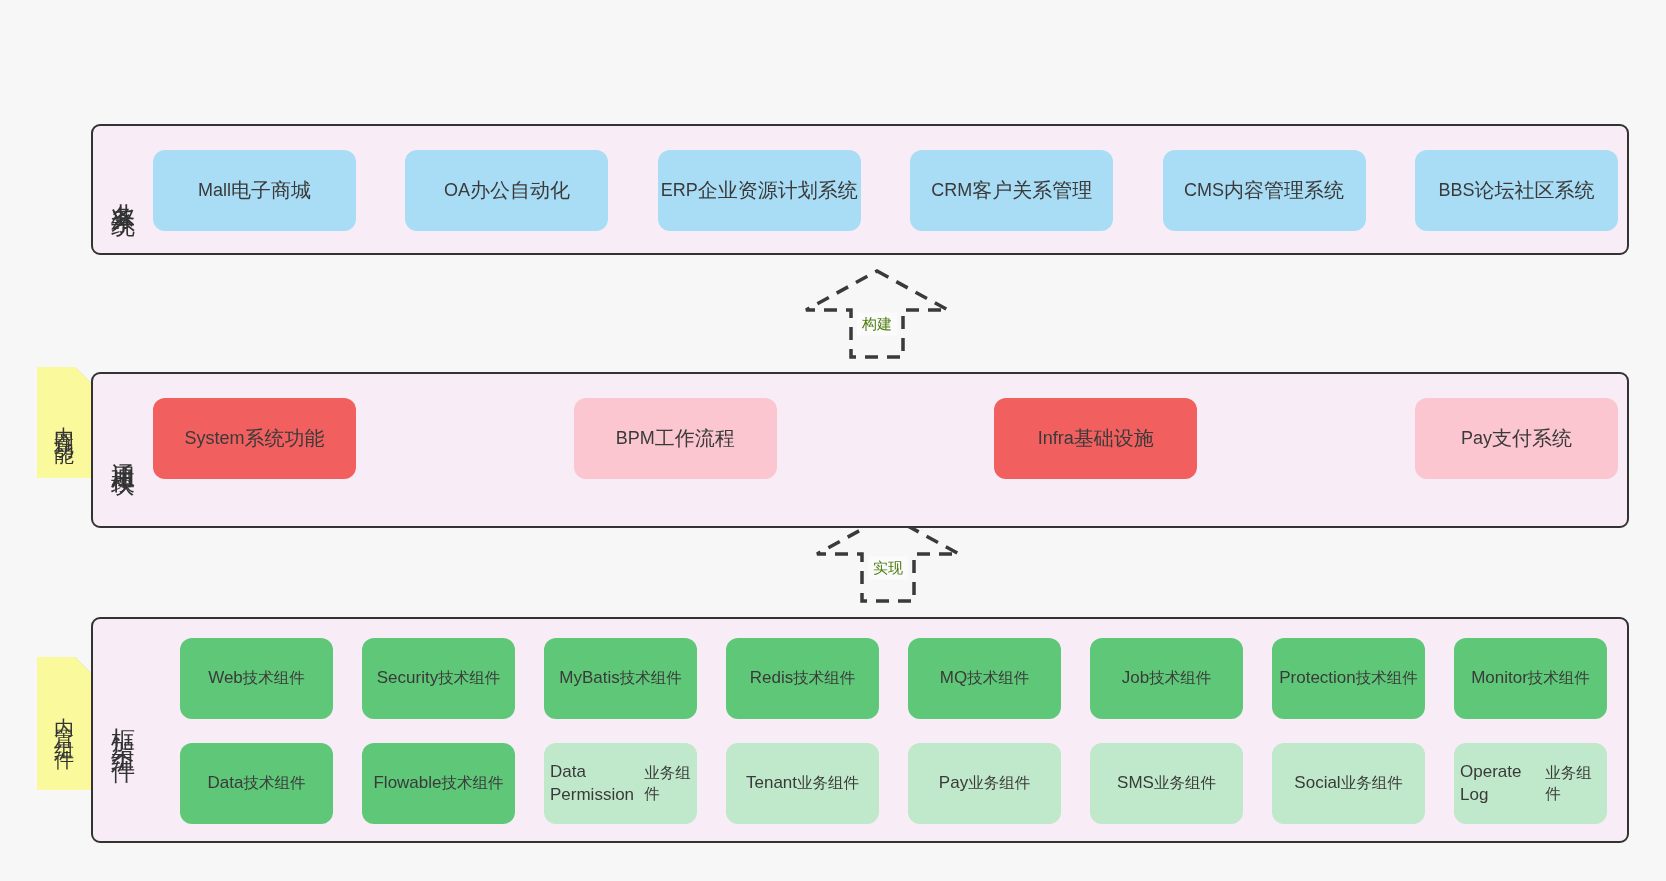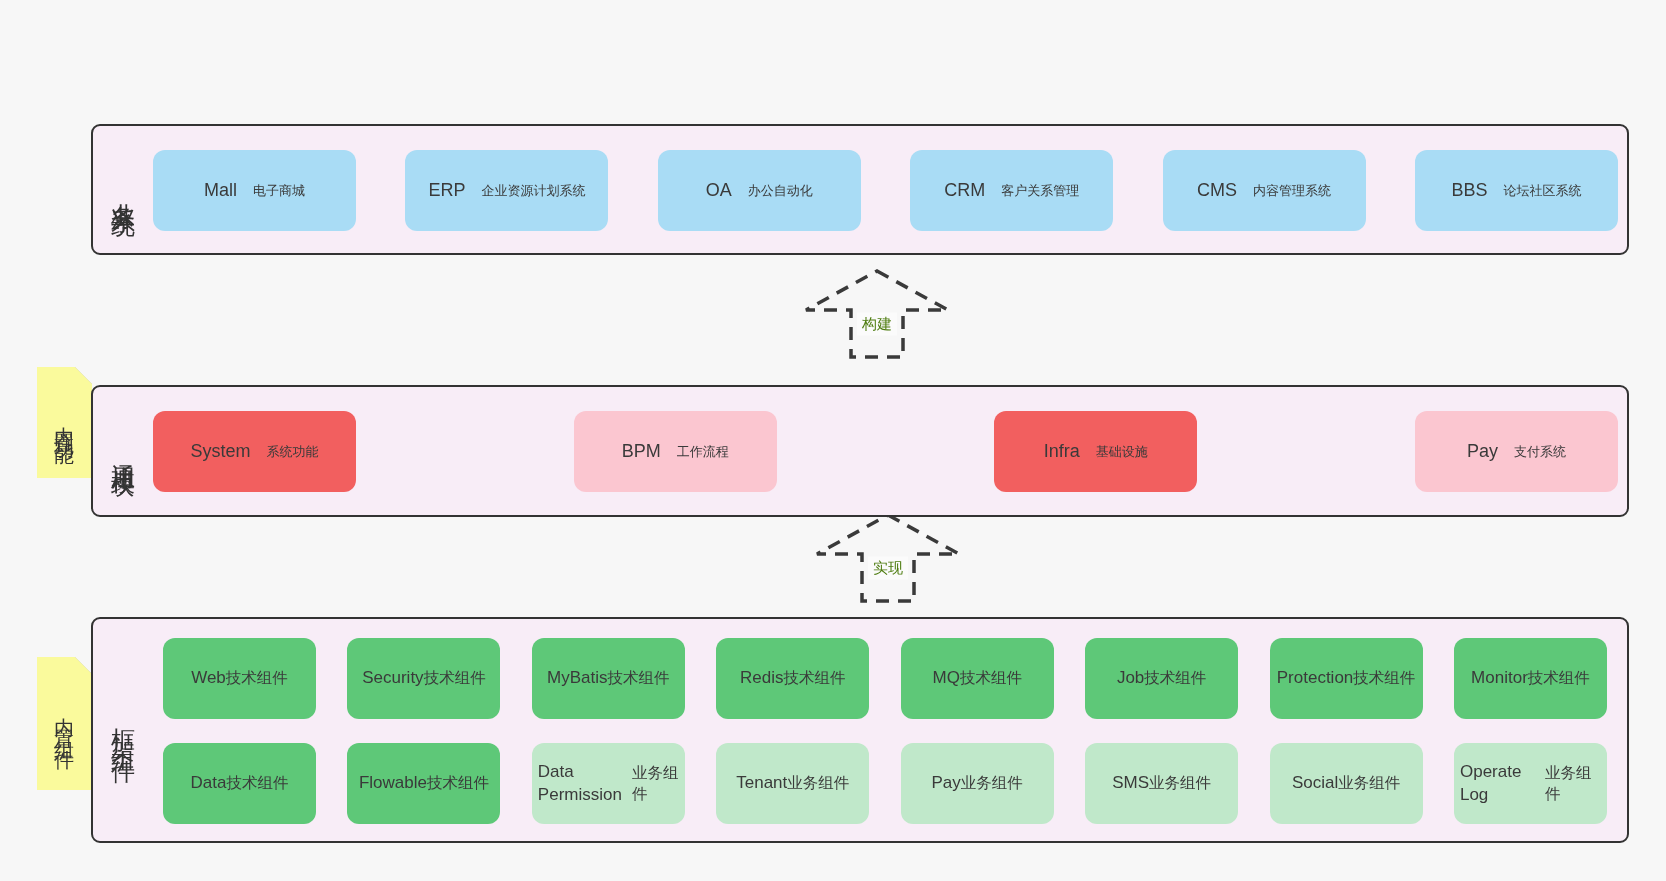--- a/index.html
+++ b/index.html
@@ -14,52 +14,52 @@
   .stage{position:absolute;inset:0;}
   .container{
     position:absolute;left:91px;width:1538px;
     background:#f8edf7;
     border:2px solid #333;
     border-radius:9px;
     box-sizing:border-box;
     z-index:2;
   }
   #sec-business{top:124px;height:131px;}
-  #sec-modules{top:372px;height:132px;margin-top:13px;}
+  #sec-modules{top:372px;height:156px;}
   #sec-components{top:617px;height:226px;}
   .side-label{
     position:absolute;left:0;top:0;bottom:0;width:60px;
     display:flex;align-items:center;justify-content:center;
   }
   .vtext{
     writing-mode:vertical-rl;
     text-orientation:upright;
     font-size:24px;
     color:#333;
     letter-spacing:3px;
     line-height:1;
   }
   #sec-components .vtext{letter-spacing:11px;}
   .row{
     position:absolute;display:flex;justify-content:space-between;
   }
   .row6{left:60px;right:9px;top:24px;height:81px;}
-  .row8{left:45px;right:20px;height:81px;padding-left:25px;}
+  .row8{left:62px;right:20px;height:81px;padding-left:25px;}
   #comp-row1{top:19px;}
   #comp-row2{top:124px;}
   .box{
     border-radius:12px;
     display:flex;flex-direction:row;align-items:center;justify-content:center;
     box-sizing:border-box;
     line-height:1.32;
   }
   .row6 .box{width:203px;}
   .row8 .box{width:153px;padding:0 6px;}
   .row6 .t{font-size:18px;}
-  .row6 .s{font-size:13px;padding-left:16px;}
+  .row6 .s{font-size:20px;}
   .row8 .t{font-size:17px;max-width:120px;}
   .row8 .s{font-size:15.5px;}
   .blue{background:#a9dcf5;}
   .red{background:#f25f5f;}
   .pink{background:#fbc6d0;}
   .green{background:#5ec878;}
   .green-light{background:#c0e8ca;}
   .note{
     position:absolute;left:37px;width:55px;
     background:#fafa9c;
@@ -110,26 +110,26 @@
   <div class="container" id="sec-business">
     <div class="side-label">
       <span class="vtext">业务系统</span>
     </div>
     <div class="row row6">
       <div class="box blue">
         <div class="t">Mall</div>
         <div class="s">电子商城</div>
       </div>
       <div class="box blue">
+        <div class="t">OA</div>
+        <div class="s">办公自动化</div>
+      </div>
+      <div class="box blue">
         <div class="t">ERP</div>
         <div class="s">企业资源计划系统</div>
-      </div>
-      <div class="box blue">
-        <div class="t">OA</div>
-        <div class="s">办公自动化</div>
       </div>
       <div class="box blue">
         <div class="t">CRM</div>
         <div class="s">客户关系管理</div>
       </div>
       <div class="box blue">
         <div class="t">CMS</div>
         <div class="s">内容管理系统</div>
       </div>
       <div class="box blue">

